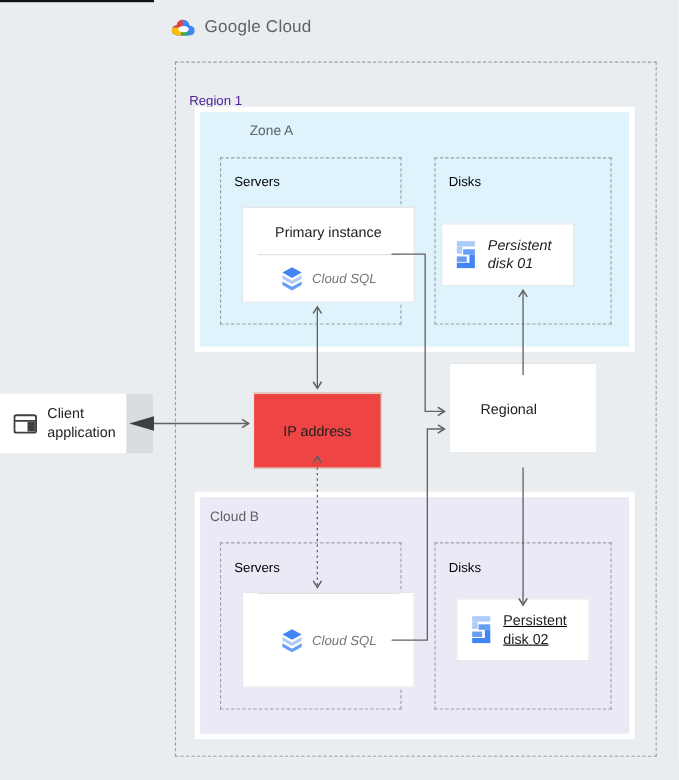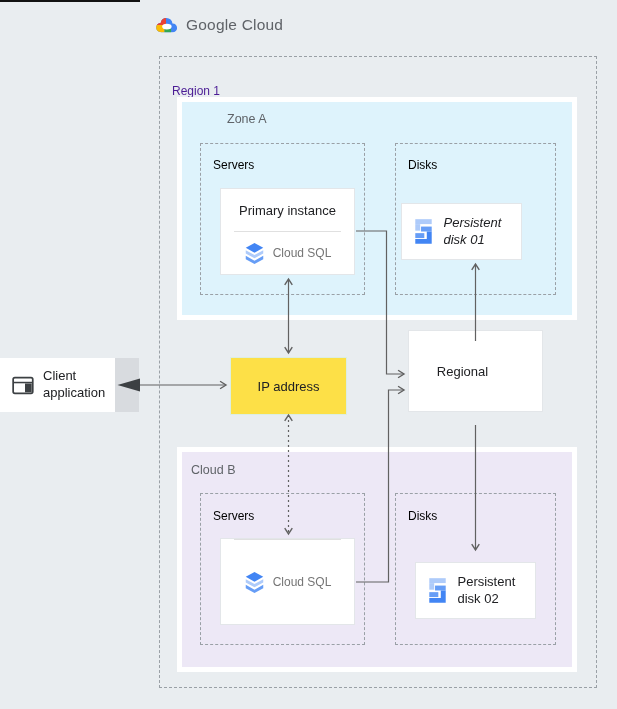--- a/index.html
+++ b/index.html
@@ -29,34 +29,34 @@
   .servers-a{left:200px;top:143px;width:165px;height:152px;}
   .disks-a{left:395px;top:143px;width:161px;height:152px;}
   .servers-b{left:200px;top:493px;width:165px;height:152px;}
   .disks-b{left:395px;top:493px;width:161px;height:152px;}
   .servers-a-label{left:213px;top:158px;}
   .disks-a-label{left:408px;top:158px;}
   .servers-b-label{left:213px;top:509px;}
   .disks-b-label{left:408px;top:509px;}
   
   .card{background:#ffffff;border:1px solid #e3e6e9;}
-  .instance-card{width:135px;height:87px;display:flex;flex-direction:column;}
+  .instance-card{width:157px;height:87px;display:flex;flex-direction:column;}
   .primary-card{left:220px;top:188px;}
   .standby-card{left:220px;top:538px;}
   .card-title{flex:1;display:flex;align-items:center;justify-content:center;
     font-size:13px;color:#202124;}
   .card-divider{height:0;border-top:1px solid #e0e0e0;margin:0 13px;}
   .card-sub{flex:1;display:flex;align-items:center;justify-content:center;gap:8px;}
-  .sub-label{font-size:12px;color:#757575;}
+  .sub-label{font-size:12px;color:#757575;font-style:italic;}
   .disk-card{width:121px;height:57px;display:flex;align-items:center;
     justify-content:center;gap:9px;}
   .disk01-card{left:401px;top:203px;font-style:italic;}
-  .disk02-card{left:415px;top:562px;}
+  .disk02-card{left:415px;top:544px;text-decoration:underline;}
   .disk-label{font-size:13px;color:#202124;width:68px;line-height:1.3;}
-  .ip-card{left:230px;top:357px;width:117px;height:58px;background:#fde047;
+  .ip-card{left:230px;top:357px;width:117px;height:69px;background:#ef4444;
     border:1px solid #dceee2;display:flex;align-items:center;justify-content:center;
     font-size:13px;color:#202124;}
   .regional-card{left:408px;top:330px;width:135px;height:82px;display:flex;
     }
   .client-card{left:0;top:358px;width:115px;height:54px;display:flex;
     align-items:center;border:none;}
   .client-icon-wrap{margin-left:12px;flex:0 0 auto;display:flex;}
   .client-label{margin-left:9px;font-size:13px;color:#202124;line-height:1.3;width:72px;}
   .client-shadow{left:115px;top:358px;width:24px;height:54px;background:#d8dbdf;}
   .overlay{left:0;top:0;width:617px;height:709px;pointer-events:none;z-index:10;}

